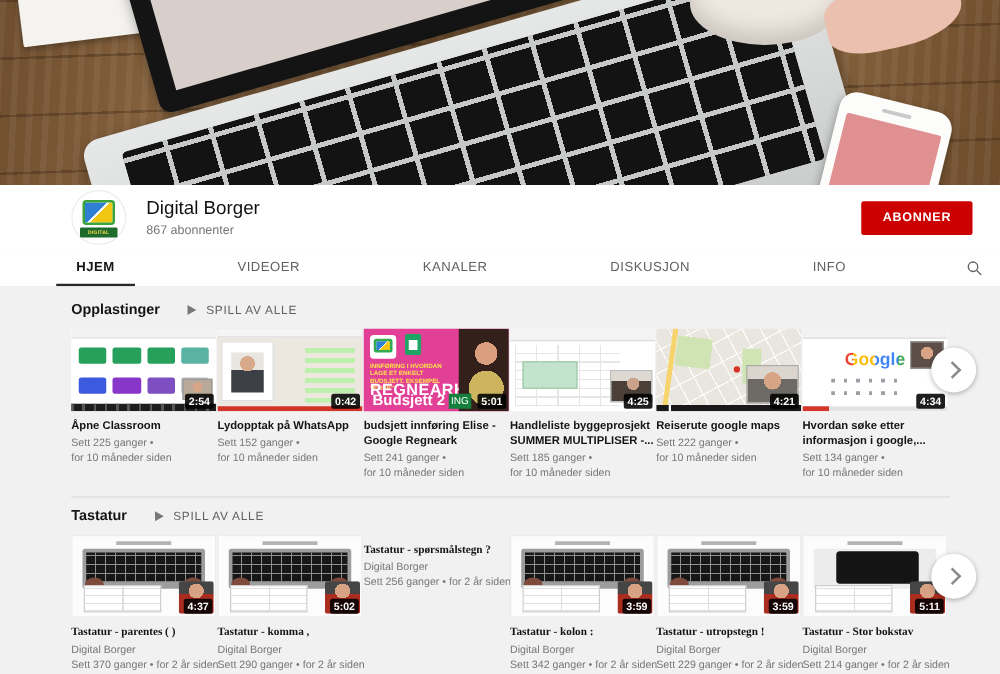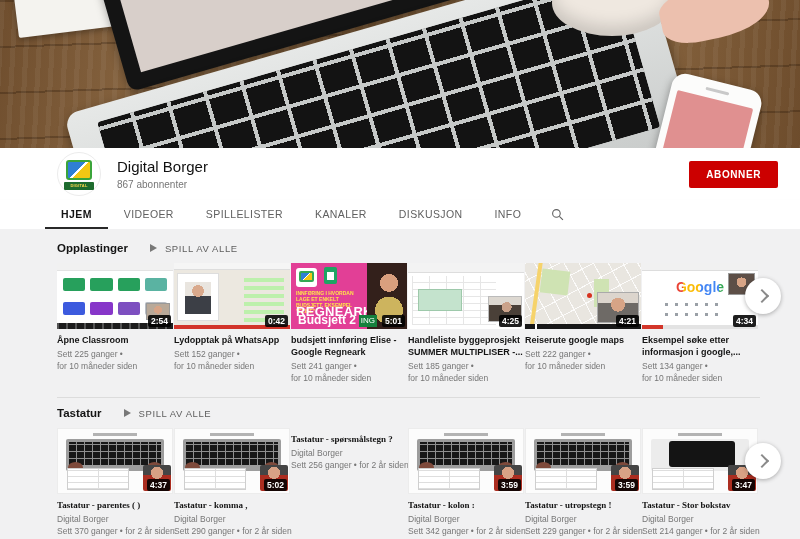--- a/index.html
+++ b/index.html
@@ -44,21 +44,21 @@
   .av-base { position:absolute; left:6px; top:29px; width:30px; height:8px; background:#1e6b2e; border-radius:1px;
     color:#ffd84d; font-size:4px; line-height:8px; text-align:center; font-weight:bold; letter-spacing:.2px; overflow:hidden; }
   .ch-name { font-size:15px; color:#111; }
   .ch-subs { font-size:10px; color:#767676; margin-top:4px; }
   .subscribe-btn { position:absolute; right:22px; top:13px; background:#c00; color:#fff; border:none;
     font-family:"Liberation Sans",sans-serif; font-size:10px; font-weight:bold; letter-spacing:.6px;
     padding:8px 17px; border-radius:2px; cursor:pointer; }
 
   
   .tabs-bar { position:absolute; left:0; top:200px; width:800px; height:29px; background:#fff;
-    display:flex; align-items:stretch; padding-left:45px; box-shadow:0 1px 2px rgba(0,0,0,.08); }
+    display:flex; align-items:stretch; padding-left:45px; box-shadow:0 1px 2px rgba(0,0,0,.08);justify-content:space-between; }
   .tab { font-size:10.5px; color:#606060; letter-spacing:.4px; padding:0 16px; display:flex;
     align-items:center; cursor:pointer; border-bottom:2px solid transparent; }
   .tab.active { color:#141414; font-weight:bold; border-bottom-color:#282828; }
   .tab-search { display:flex; align-items:center; padding:0 14px; cursor:pointer; }
 
   
   .content { position:absolute; left:0; top:229px; width:800px; height:310px; background:#f1f1f2;
     padding:8px 0 0 57px; }
   .sec-head { display:flex; align-items:center; margin:5px 0 9px; }
   .sec-title { font-size:11.5px; font-weight:bold; color:#141414; cursor:pointer; }
@@ -202,21 +202,20 @@
   <div>
     <div class="ch-name">Digital Borger</div>
     <div class="ch-subs">867 abonnenter</div>
   </div>
   <button class="subscribe-btn">ABONNER</button>
 </div>
 
 <div class="tabs-bar">
   <div class="tab active">HJEM</div>
   <div class="tab">VIDEOER</div>
-  <div class="tab">SPILLELISTER</div>
   <div class="tab">KANALER</div>
   <div class="tab">DISKUSJON</div>
   <div class="tab">INFO</div>
   <div class="tab-search">
     <svg width="13" height="13" viewBox="0 0 24 24">
       <circle cx="10" cy="10" r="7" fill="none" stroke="#606060" stroke-width="2"></circle>
       <line x1="15.5" y1="15.5" x2="22" y2="22" stroke="#606060" stroke-width="2"></line>
     </svg>
   </div>
 </div>
@@ -317,21 +316,21 @@
     <div class="card">
       <div class="thumb t-google">
         <div class="tbar"></div>
         <div class="gg-logo">Google</div>
         <div class="gg-dots"></div>
         <div class="gg-dots gg-dots2"></div>
         <div class="gg-cam"></div>
         <div class="gg-bar"></div>
         <span class="badge">4:34</span>
       </div>
-      <div class="v-title">Eksempel søke etter informasjon i google,...</div>
+      <div class="v-title">Hvordan søke etter informasjon i google,...</div>
       <div class="v-meta first">Sett 134 ganger •</div>
       <div class="v-meta">for 10 måneder siden</div>
     </div>
 
     <div class="next-btn"></div>
   </div>
 
   <div class="divider"></div>
 
   <div class="sec-head">
@@ -417,21 +416,21 @@
     </div>
 
     <div class="card">
       <div class="thumb kb">
         <div class="kb-caption"></div>
         <div class="kb-photo" style="background:#ececec;">
           <div class="kb6-laptop"></div>
         </div>
         <div class="kb-table"></div>
         <div class="kb-cam"></div>
-        <span class="badge">3:47</span>
+        <span class="badge">5:11</span>
       </div>
       <div class="v-title nowrap">Tastatur - Stor bokstav</div>
       <div class="v-meta first">Digital Borger</div>
       <div class="v-meta">Sett 214 ganger • for 2 år siden</div>
     </div>
 
     <div class="next-btn"></div>
   </div>
 
 </div>

